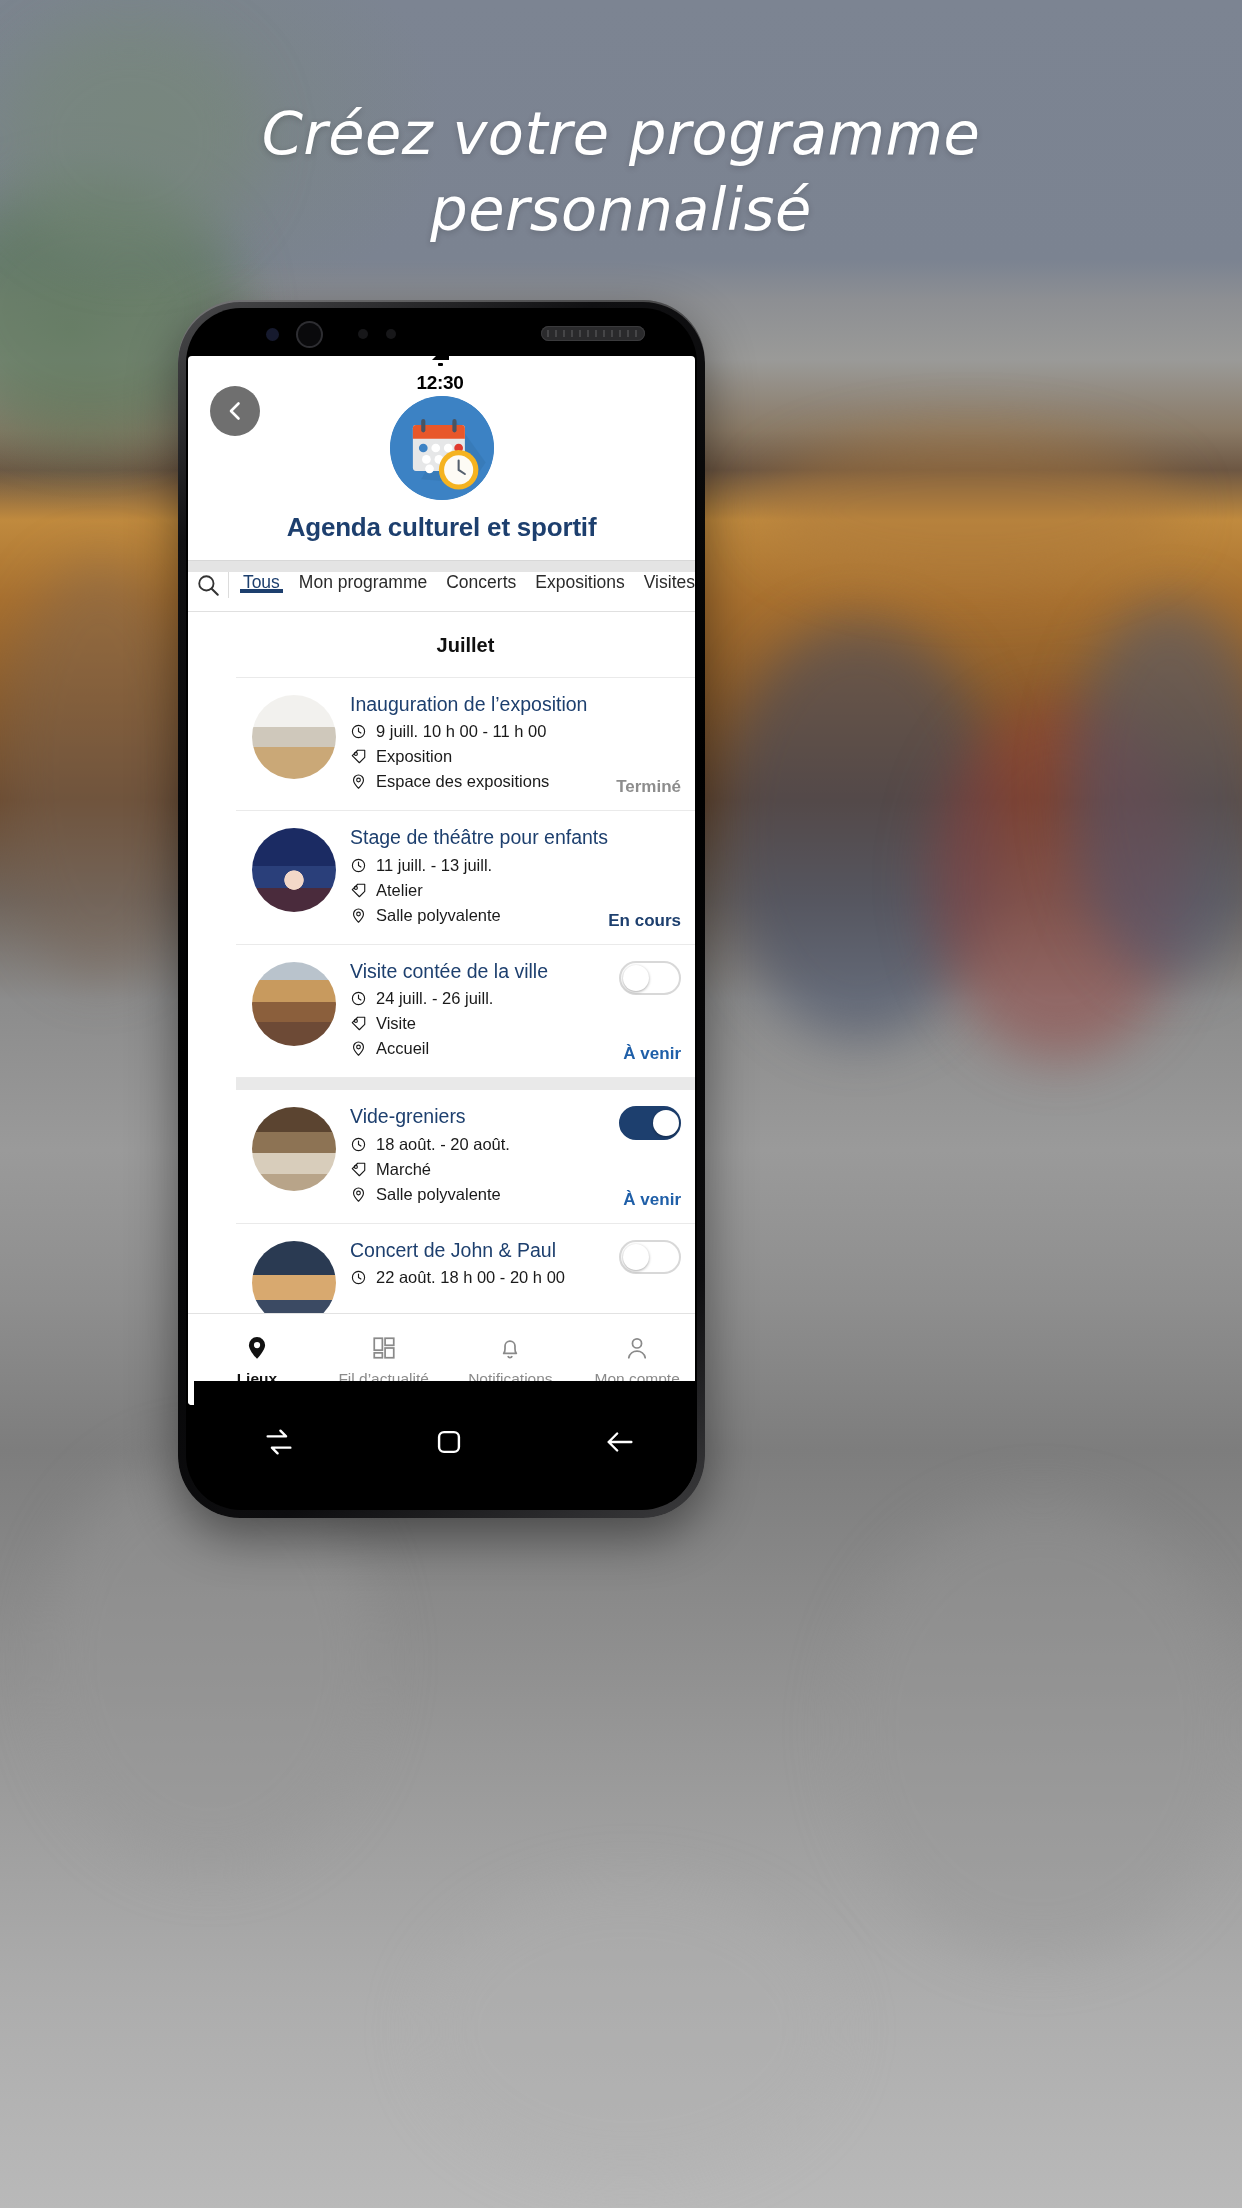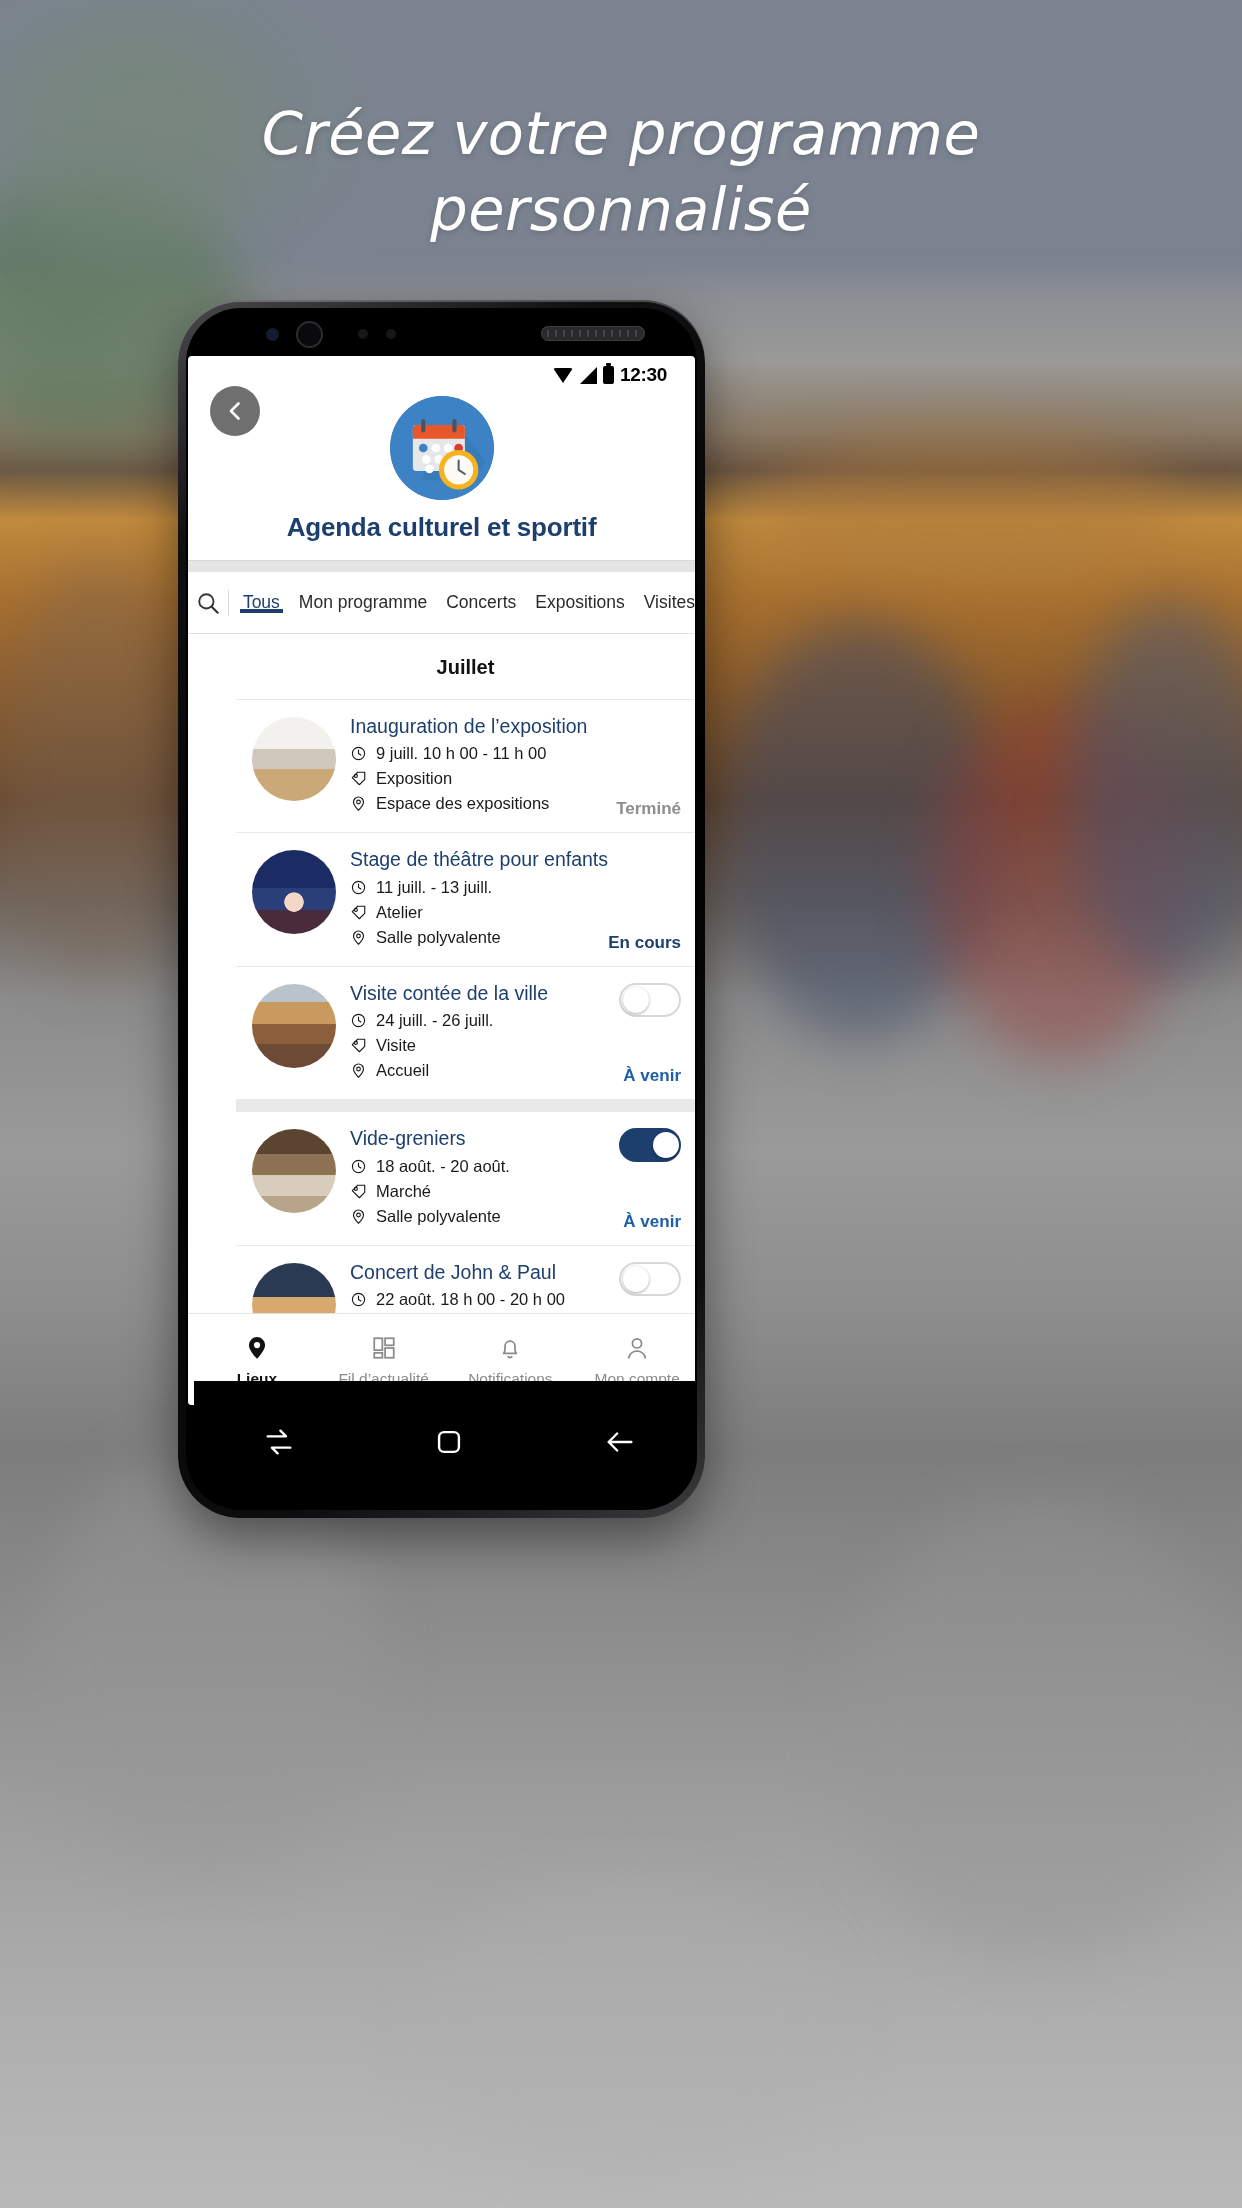--- a/index.html
+++ b/index.html
@@ -85,21 +85,21 @@
     width: 507px; height: 1049px;
     background: #ffffff;
     overflow: hidden;
     border-radius: 4px;
   }
 
   
   #statusbar {
     height: 38px; position: relative;
     display: flex; align-items: center; justify-content: flex-end;
-    padding-right: 28px; gap: 6px;
+    padding-right: 3px; gap: 6px; flex-direction: column;
   }
   #status-time { font-size: 19px; font-weight: 700; color: #000; letter-spacing: -.3px; }
   .wifi-ico { width: 21px; height: 15px; position: relative; }
   .wifi-ico::after{
     content:""; position:absolute; left:0; top:0;
     border-left:10.5px solid transparent; border-right:10.5px solid transparent;
     border-top:15px solid #000; border-radius: 3px;
   }
   .sig-ico { width: 0; height: 0; border-left: 17px solid transparent; border-bottom: 17px solid #000; }
   .bat-ico { width: 11px; height: 18px; background:#000; border-radius:2px; position:relative; }
@@ -126,21 +126,21 @@
   #app-title {
     color: #1d3f6e; font-weight: 700; font-size: 26px; letter-spacing: -.2px;
   }
   #app-sub { color: #4a4a4a; font-size: 21px; margin-top: 11px; }
 
   
   #band { height: 12px; background:#e4e4e4; margin-top: 17px; box-shadow: 0 1px 0 rgba(0,0,0,.05) inset; }
 
   
   #tabrow {
-    display:flex; align-items:center; height: 62px;
+    display:flex; align-items:flex-start; height: 40px;
     border-bottom: 1px solid #e0e0e0;
     background:#fff;
   }
   #search-cell {
     width: 54px; display:flex; align-items:center; justify-content:center;
     border-right: 1px solid #dcdcdc; cursor:pointer;
   }
   #search-cell svg { width: 26px; height: 26px; }
   #tabs { display:flex; align-items:center; gap: 19px; padding-left: 14px; flex:1; }
   .tab {

